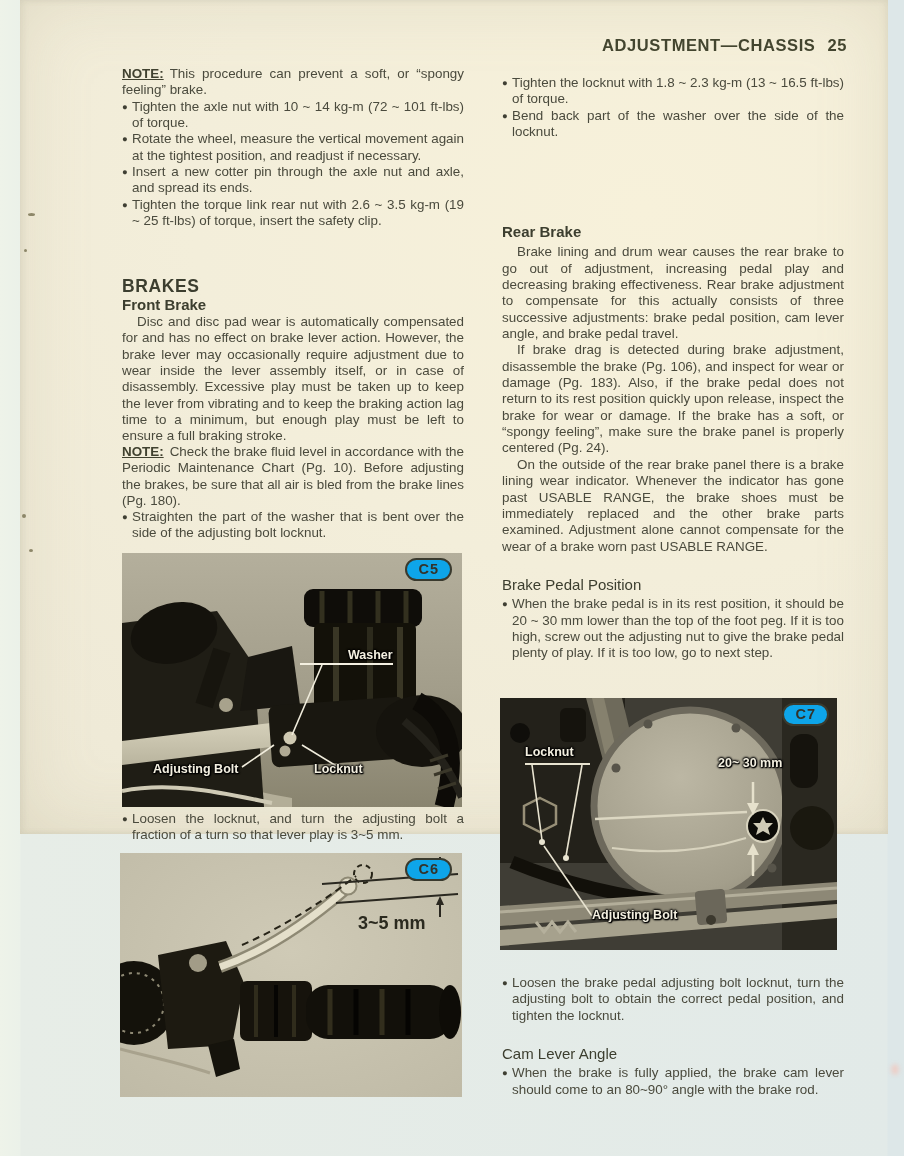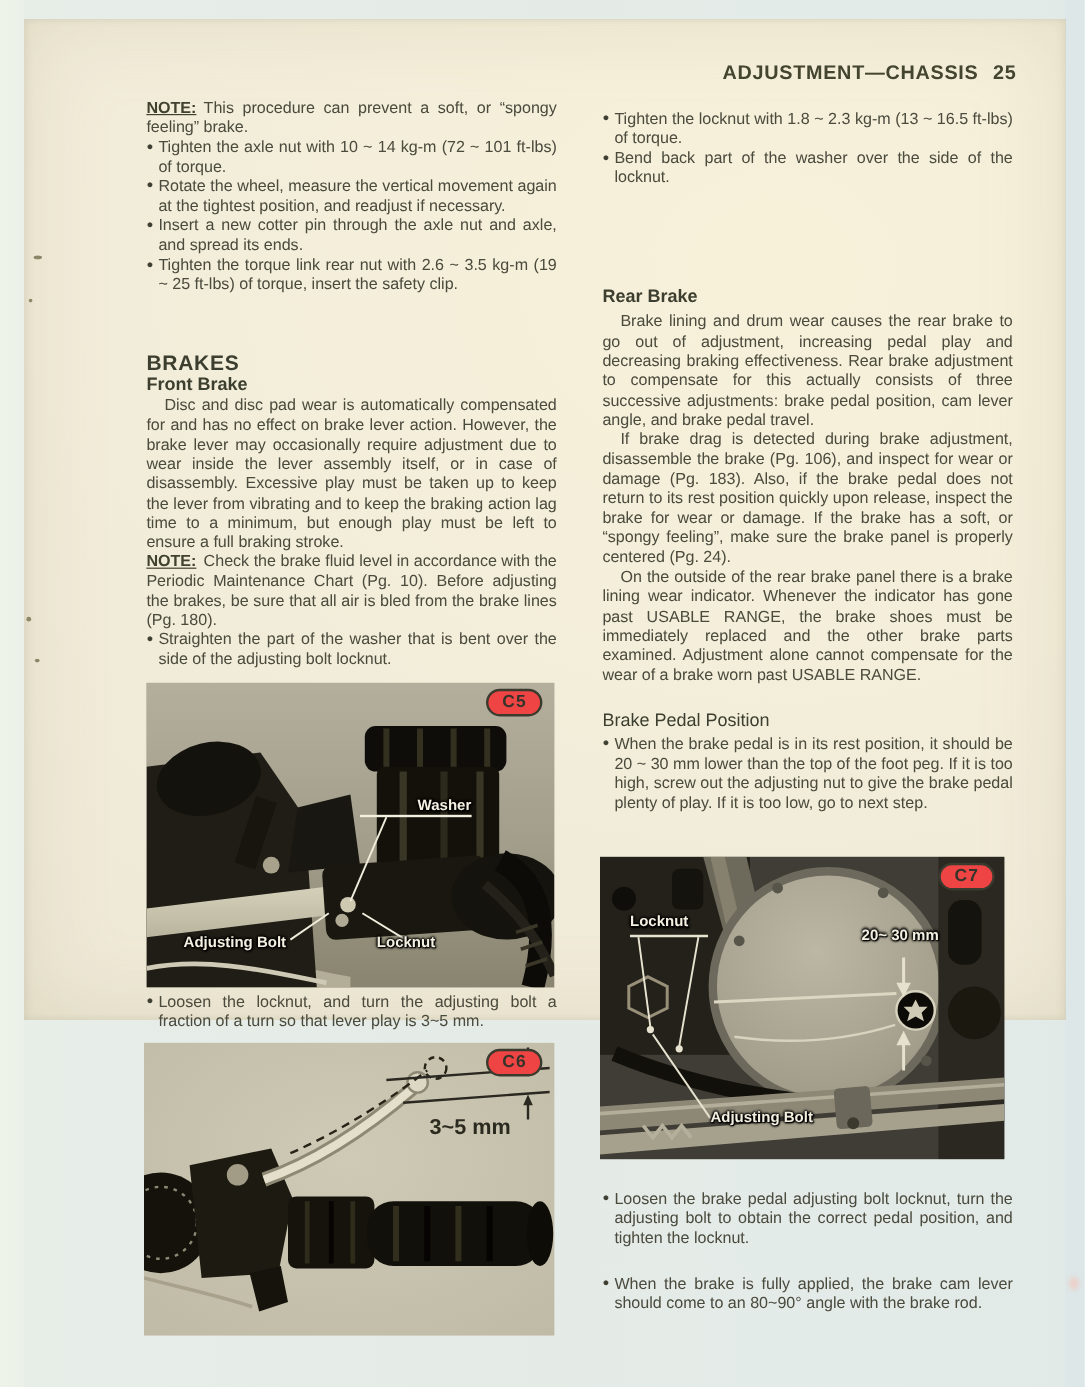--- a/index.html
+++ b/index.html
@@ -5,21 +5,20 @@
   html,body{margin:0;padding:0;}
   body{
     width:904px;height:1156px;position:relative;overflow:hidden;
     background:linear-gradient(90deg,#eef3e9 0px,#ebf1e9 20px,#e7ede7 21px,#e2eae8 887px,#dde7e8 888px,#dde7e8 904px);
     font-family:"Liberation Sans",sans-serif;
   }
   .page{
     position:absolute;left:20px;top:0;width:868px;height:834px;
     background:radial-gradient(130% 110% at 72% 25%, #f7f1da 0%, #f3eeda 40%, #efead7 75%, #eae5d0 100%);
     box-shadow:inset 0 0 70px rgba(175,165,130,0.22), inset 3px 0 6px rgba(140,140,120,0.12), inset -3px 0 6px rgba(140,140,120,0.10);
-    margin-top:16px;
   }
   .txt{font-size:13.4px;line-height:16.35px;color:#4a4a3d;}
   .just{text-align:justify;}
   .blk{position:absolute;width:342px;}
   .note-label{font-weight:bold;color:#40412f;margin-right:6px;text-decoration:underline;}
   .h1{position:absolute;font-weight:bold;color:#3c3e2f;font-size:17.5px;letter-spacing:.6px;}
   .h2{position:absolute;font-weight:bold;color:#3c3e2f;font-size:15px;}
   .h3{font-weight:normal;color:#3c3e2f;font-size:15px;margin-bottom:3px;}
   .indent{text-indent:15px;}
   .para{margin:0 0 0 0;}
@@ -27,21 +26,21 @@
   .bullet-marker{flex:none;width:10px;font-size:9.5px;line-height:16.35px;color:#3f3f33;}
   .bullet-text{flex:1;text-align:justify;}
   .header-row{position:absolute;left:482px;top:36px;width:345px;text-align:right;font-weight:bold;color:#43452f;font-size:16.5px;letter-spacing:.6px;}
   .header-row .pgnum{margin-left:12px;}
   .photo{position:absolute;overflow:hidden;background:#b0ab98;}
   .photo svg{position:absolute;left:0;top:0;}
   .photo-label{position:absolute;color:#f4f0e1;font-weight:bold;font-size:12.5px;white-space:nowrap;
     text-shadow:0 1px 2px #000,1px 0 2px #000,-1px 0 2px #000,0 -1px 2px #000,1px 1px 1px #000;}
   .photo-label.underlined{border-bottom:2px solid #f4f0e1;padding-bottom:1px;padding-left:48px;}
   .photo-label.dark{color:#2b2a1f;text-shadow:none;font-size:18px;}
-  .badge{position:absolute;border:2px solid #3a3a2e;border-radius:14px;background:#ef4444;color:#33332a;
+  .badge{position:absolute;border:2px solid #3a3a2e;border-radius:14px;background:#0ea5e9;color:#33332a;
     font-weight:bold;font-size:14.5px;line-height:19px;padding:0 11px;letter-spacing:1px;}
   .speck{position:absolute;background:#8d8769;border-radius:50%;}
   .smudge{position:absolute;background:#eccfc8;border-radius:50%;filter:blur(2px);}
 </style>
 </head>
 <body>
 
 <div class="page">
 
   <div class="header-row">
@@ -268,20 +267,21 @@
   </div>
 
   <div class="blk txt" style="left:482px;top:975px;">
     <div class="bullet-row">
       <span class="bullet-marker">●</span>
       <span class="bullet-text">Loosen the brake pedal adjusting bolt locknut, turn the adjusting bolt to obtain the correct pedal position, and tighten the locknut.</span>
     </div>
   </div>
 
   <div class="blk txt" style="left:482px;top:1046px;">
+    <div class="h3">Cam Lever Angle</div>
     <div class="bullet-row">
       <span class="bullet-marker">●</span>
       <span class="bullet-text">When the brake is fully applied, the brake cam lever should come to an 80~90° angle with the brake rod.</span>
     </div>
   </div>
 
 </div>
 
 <div class="speck" style="left:28px;top:213px;width:7px;height:3px;"></div>
 <div class="speck" style="left:24px;top:249px;width:3px;height:3px;"></div>

